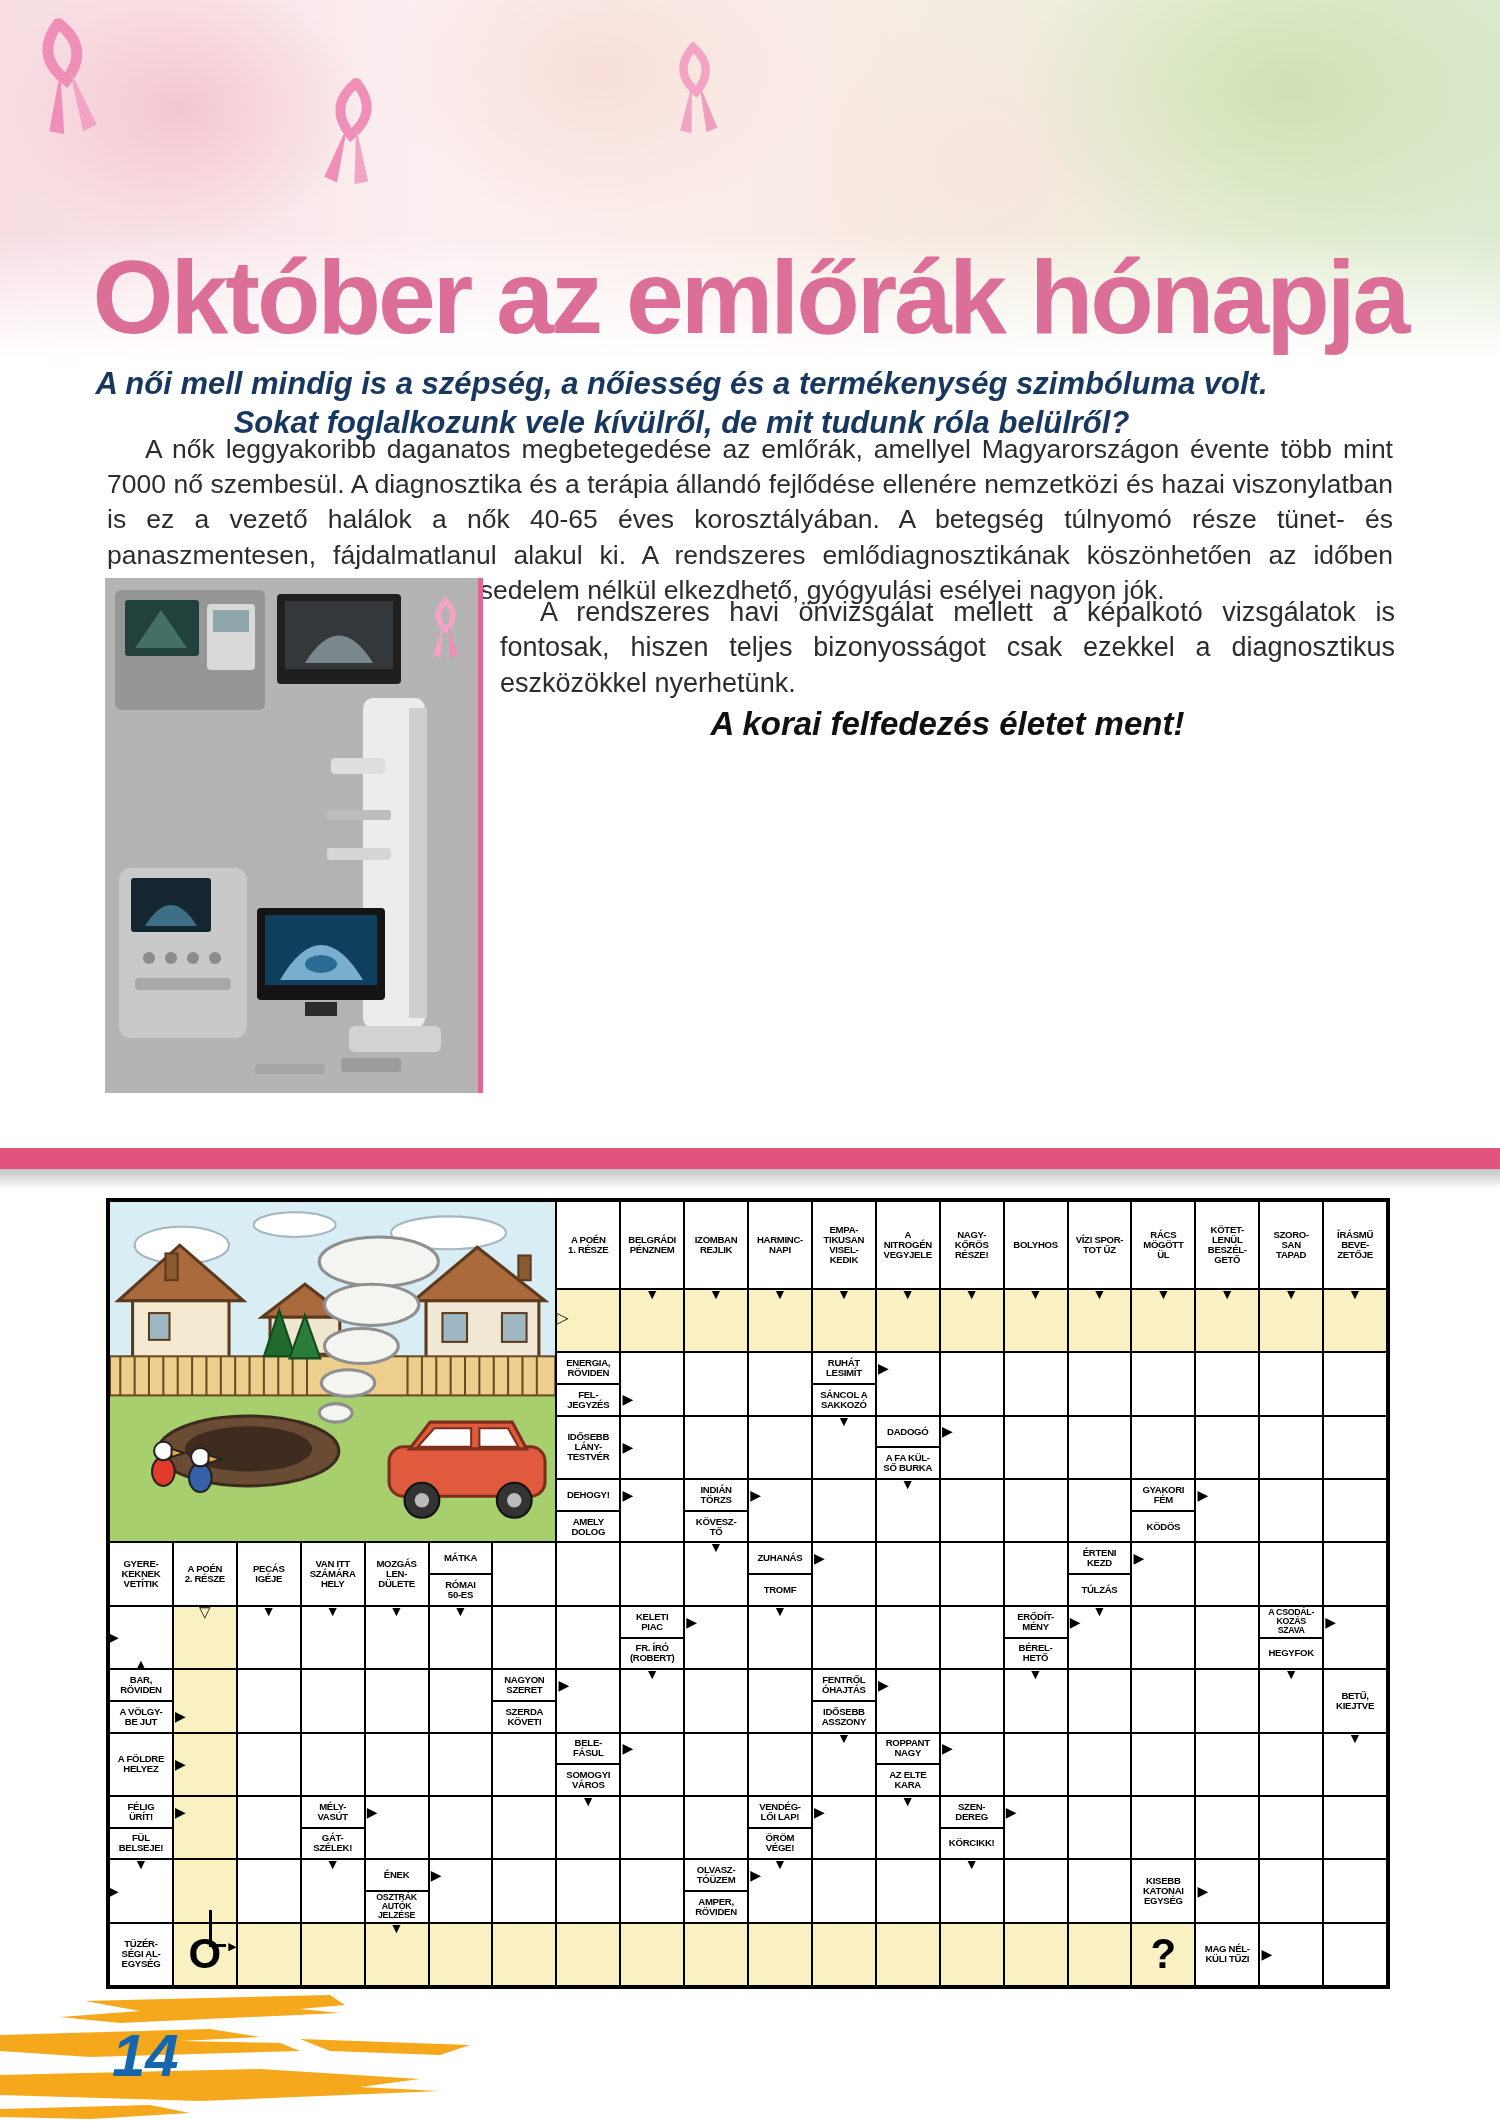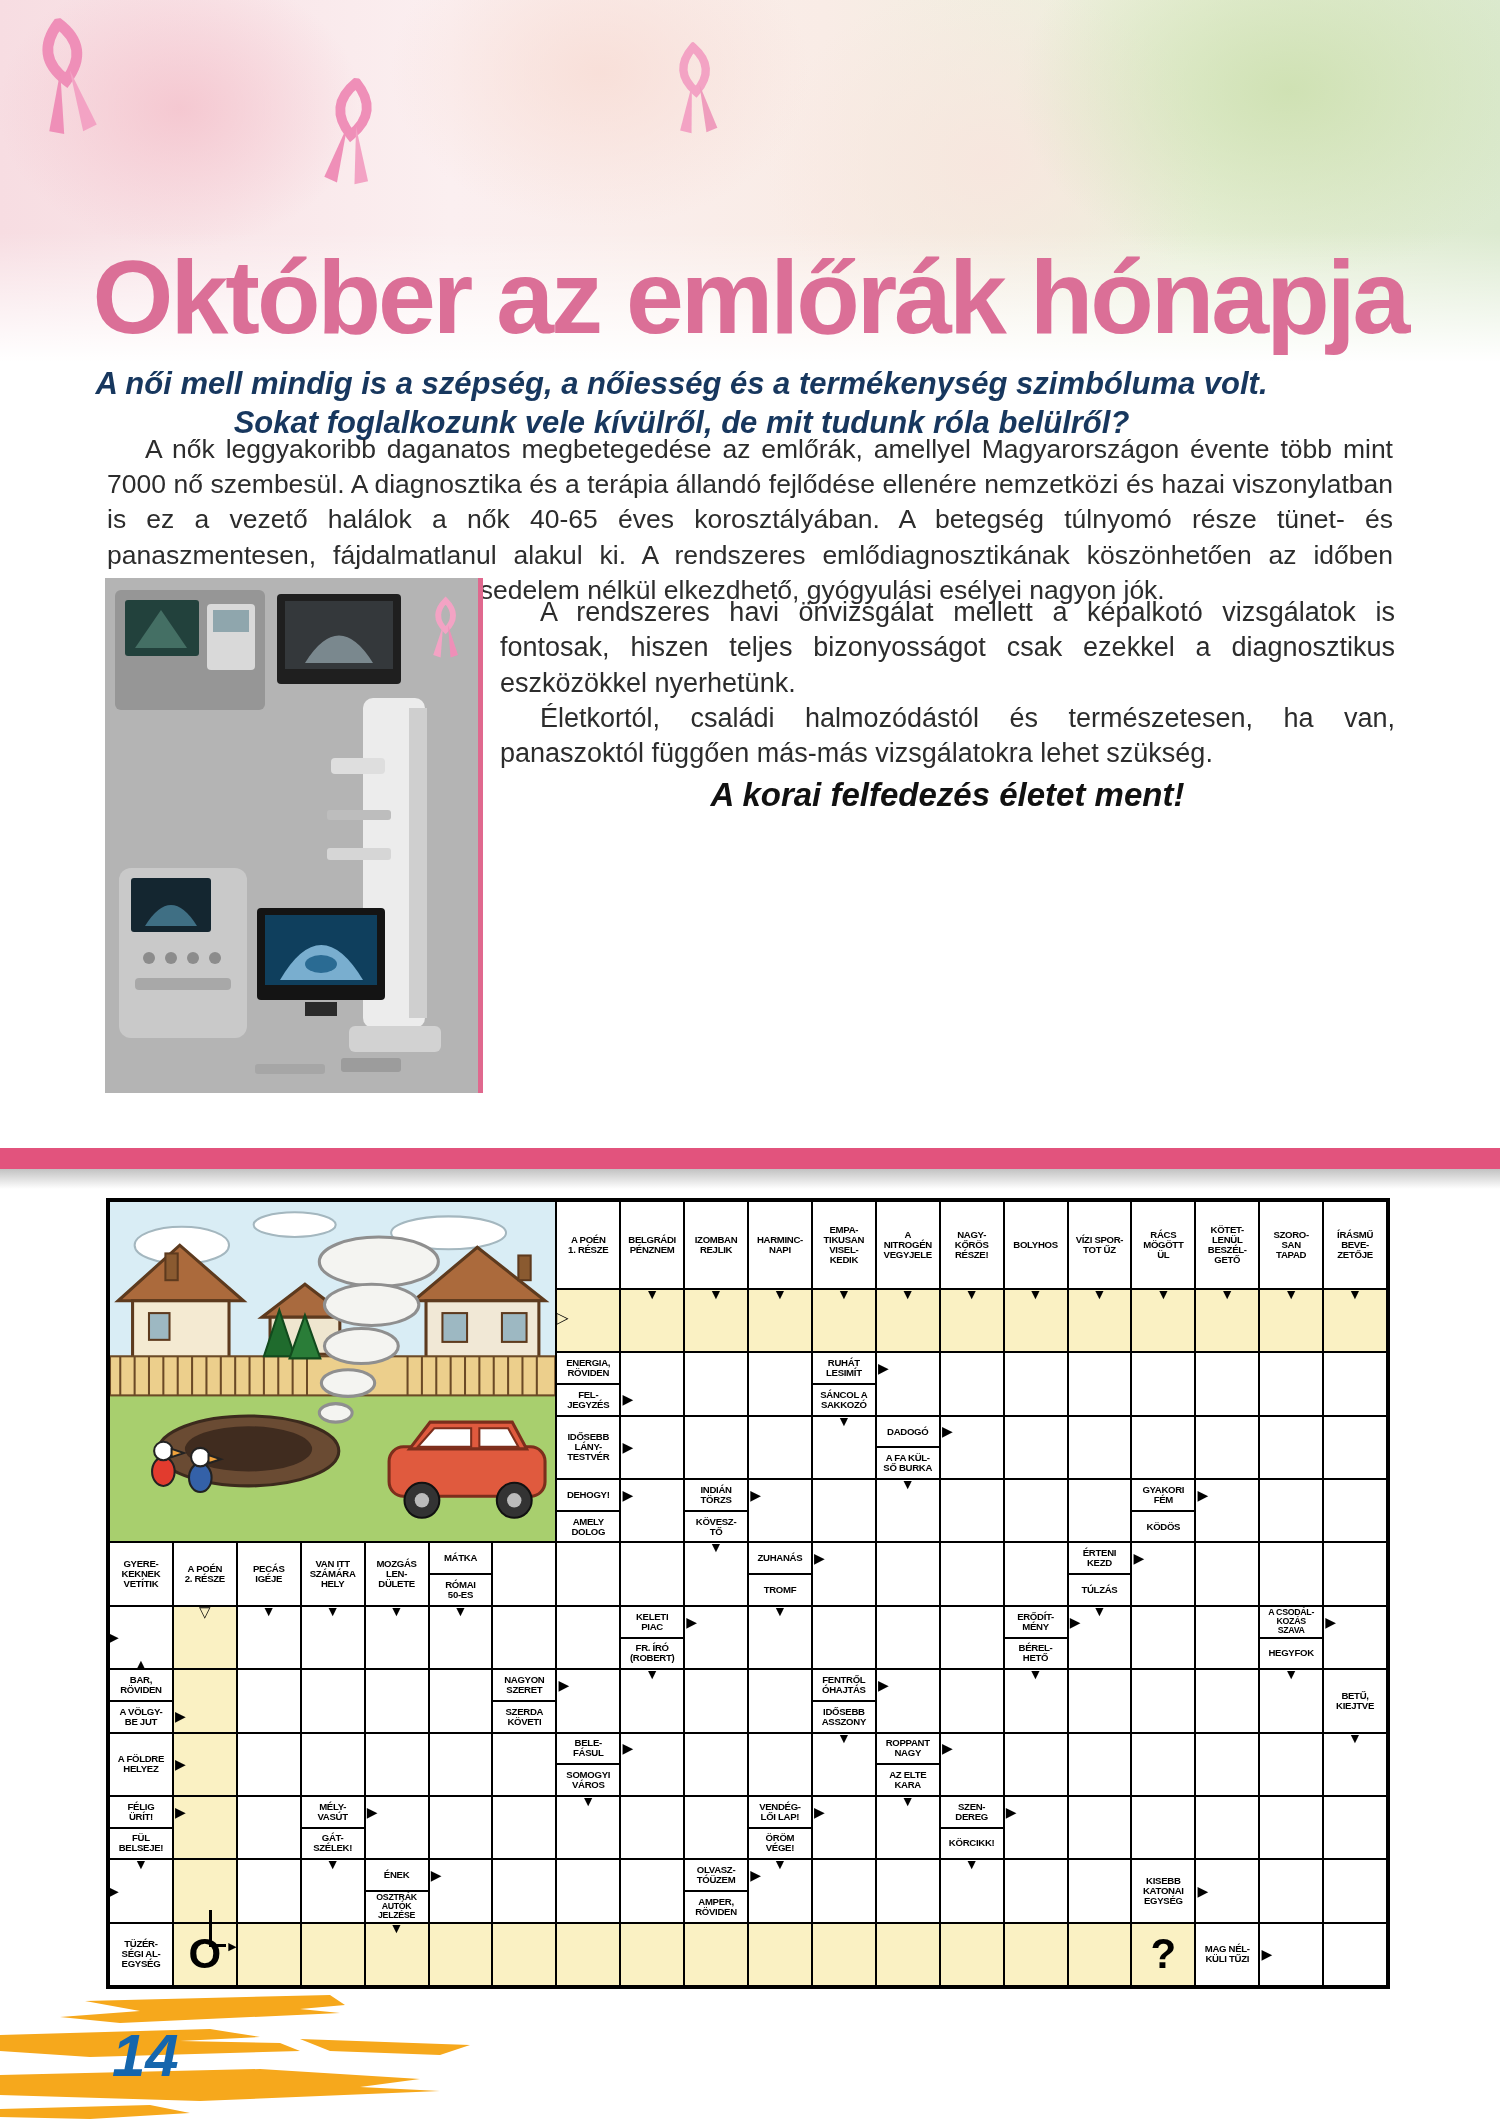--- a/index.html
+++ b/index.html
@@ -149,21 +149,20 @@
         <ellipse cx="216" cy="386" rx="16" ry="9" fill="#2a6b93"></ellipse>
         <rect x="200" y="424" width="32" height="14" fill="#2a2a2a"></rect>
       </g>
       <rect x="236" y="480" width="60" height="14" rx="3" fill="#9c9c9c"></rect>
       <rect x="150" y="486" width="70" height="10" rx="3" fill="#a6a6a6"></rect>
     </svg>
   </div>
 
   <div class="rightcol">
     <p class="sec-par">A rendszeres havi önvizsgálat mellett a képalkotó vizsgálatok is fontosak, hiszen teljes bizonyosságot csak ezekkel a diagnosztikus eszközökkel nyerhetünk.</p>
-    <p class="sec-par">Életkortól, családi halmozódástól és természetesen, ha van, panaszoktól függően más-más vizsgálatokra lehet szükség.</p>
     <div class="emphasis">A korai felfedezés életet ment!</div>
   </div>
 
   <div class="divider"></div>
   <div class="divider-shadow"></div>
 
   <div id="cw-grid">
       <div class="cart" style="grid-area: 1 / 1 / 6 / 8;">
   <svg viewBox="0 0 434 330" preserveAspectRatio="none">
     <rect x="0" y="0" width="434" height="200" fill="#d9edf5"></rect>

